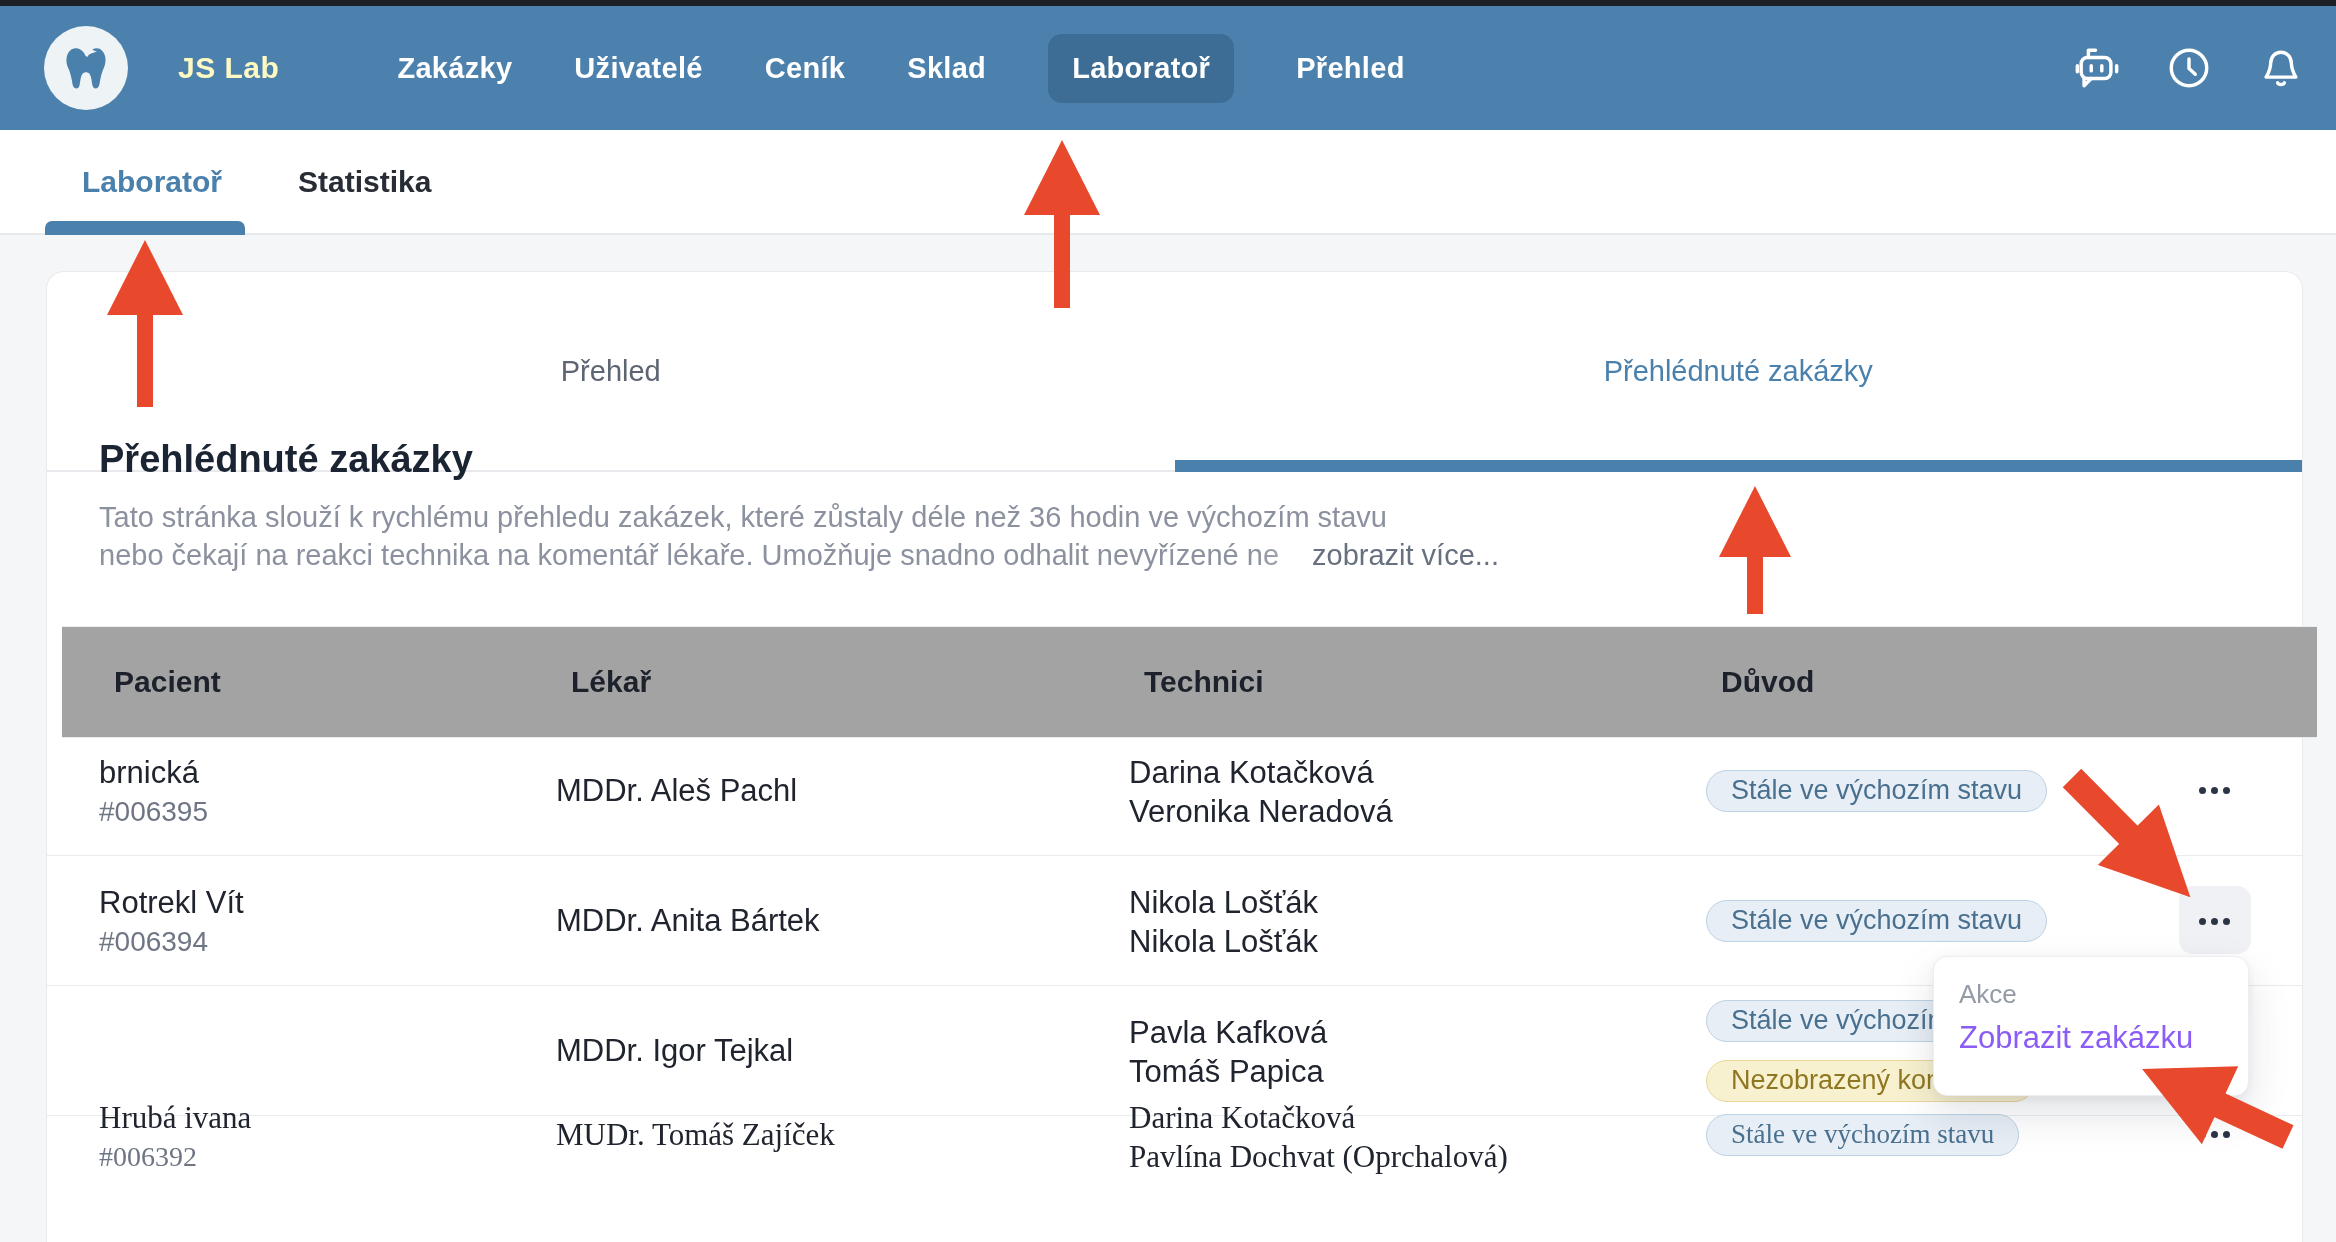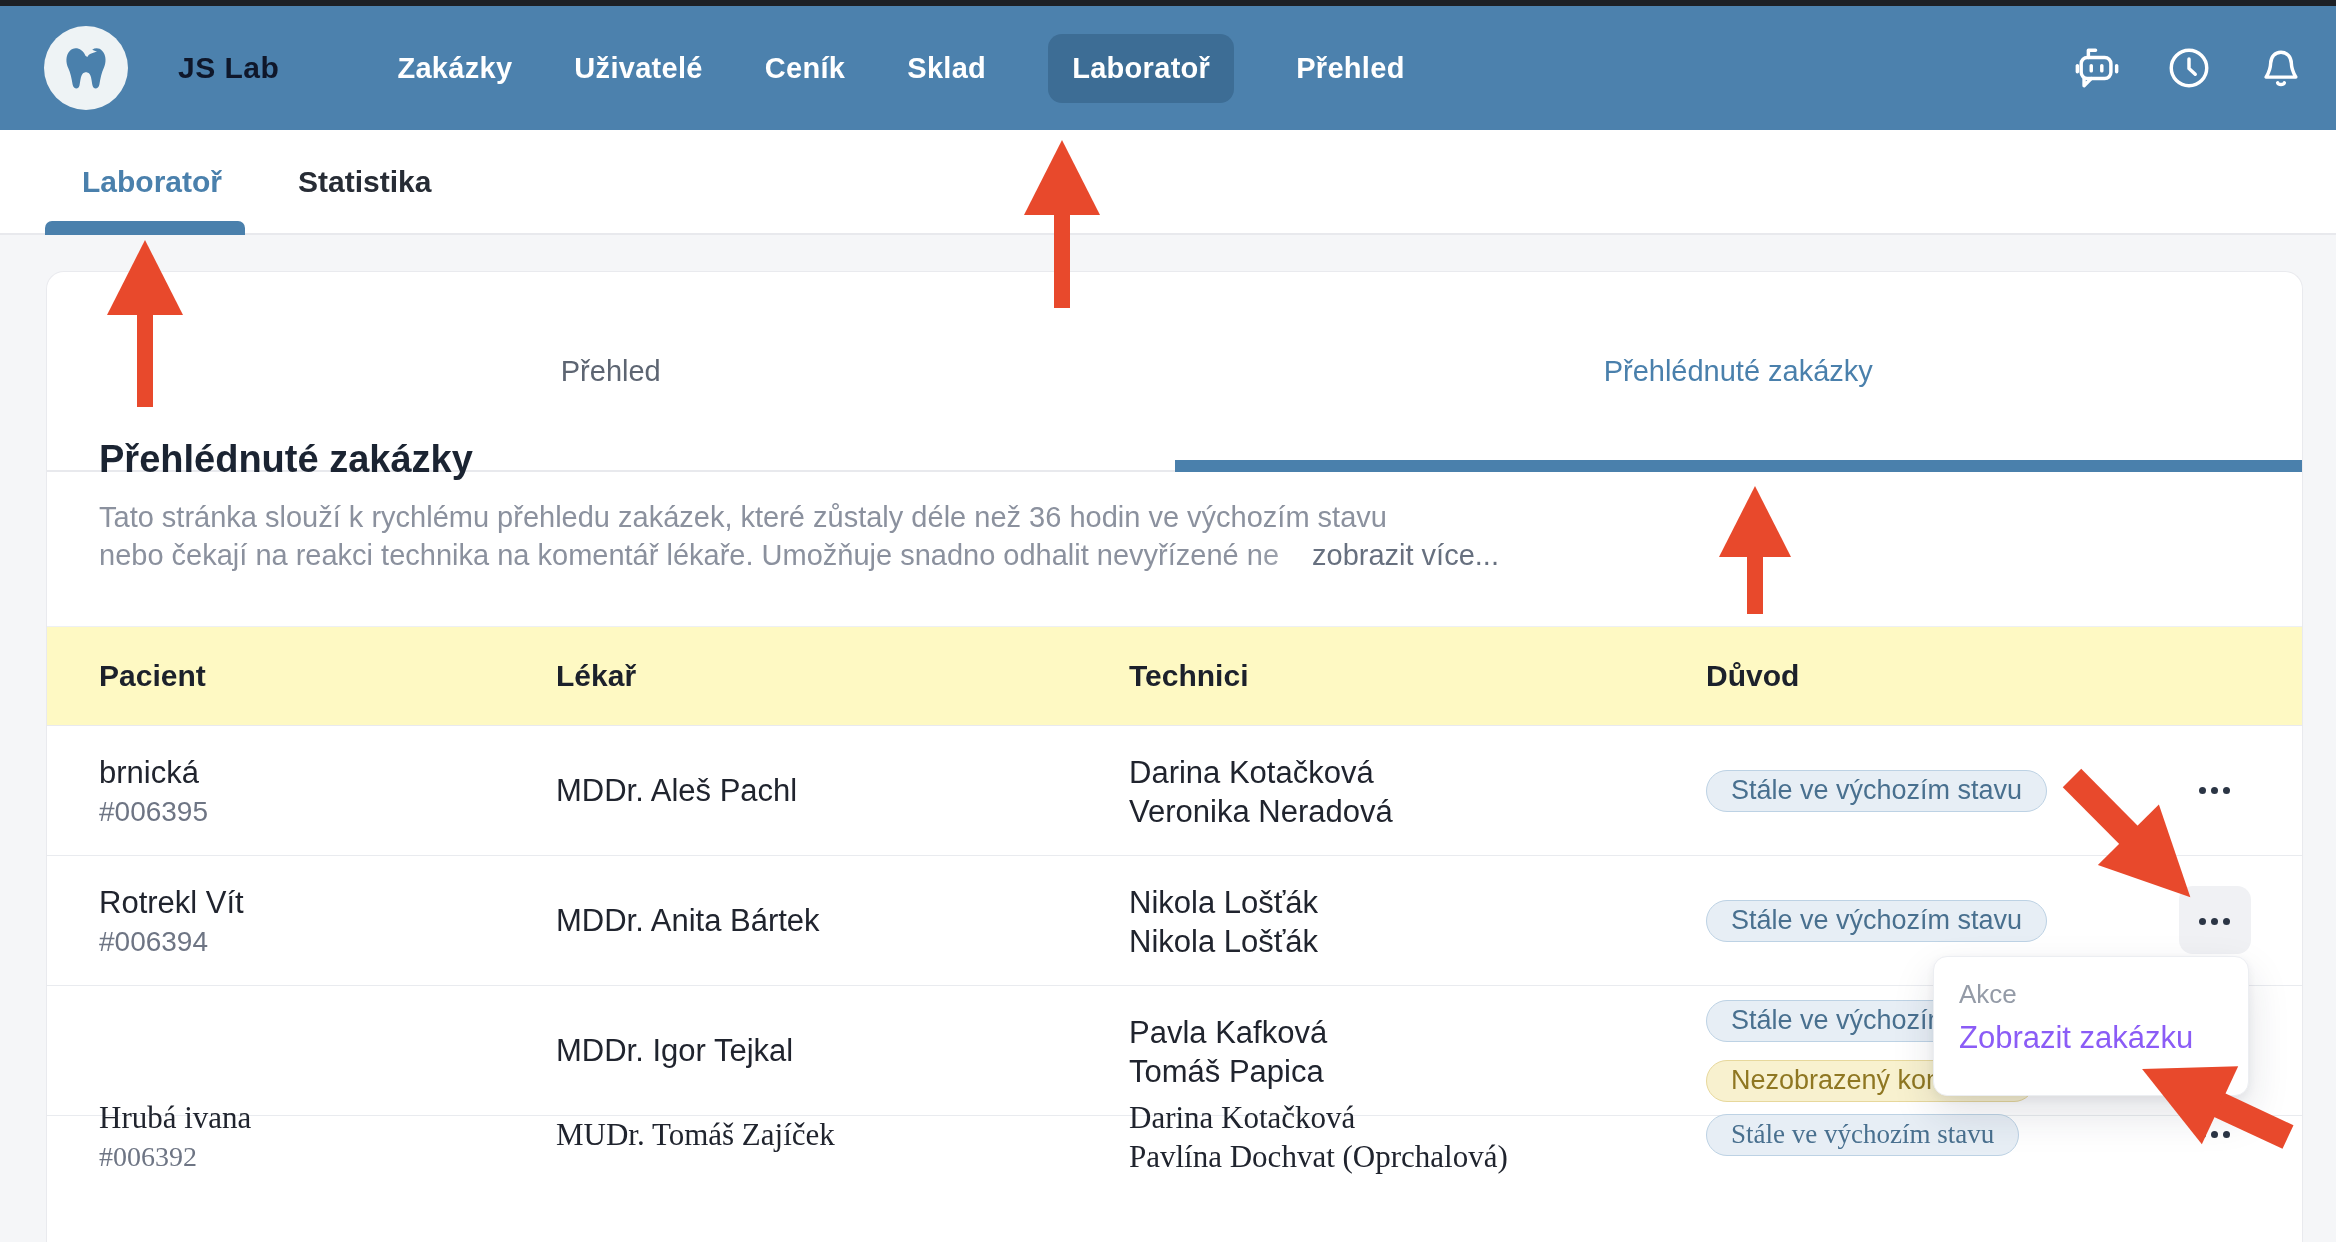--- a/index.html
+++ b/index.html
@@ -7,21 +7,21 @@
   body { font-family:"Liberation Sans", sans-serif; background:#f5f6f8; position:relative; color:#20242e; }
 
   
   .top-strip { position:absolute; left:0; top:0; width:2336px; height:6px; background:#1d2025; }
 
   
   .navbar { position:absolute; left:0; top:6px; width:2336px; height:124px; background:#4c81ad;
             display:flex; align-items:center; }
   .logo-wrap { width:84px; height:84px; border-radius:50%; background:#eef3f5; margin-left:44px;
                display:flex; align-items:center; justify-content:center; flex:0 0 auto; }
-  .brand { color:#0f172a; font-size:30px; font-weight:700; margin-left:50px; letter-spacing:.5px; }
+  .brand { color:#fef9c3; font-size:30px; font-weight:700; margin-left:50px; letter-spacing:.5px; }
   .nav-items { display:flex; align-items:center; margin-left:118px; gap:62px;justify-content:center; }
   .nav-item { color:#ffffff; font-size:29px; font-weight:600; letter-spacing:.3px; cursor:pointer; }
   .nav-item.chip { background:#3d6d95; border-radius:14px; padding:18px 24px; }
   .nav-right { margin-left:auto; display:flex; align-items:center; gap:46px; margin-right:32px; }
   .nav-icon { width:46px; height:46px; display:flex; align-items:center; justify-content:center; cursor:pointer; }
   .user-chip { background:#3d6d95; border-radius:14px; height:78px; display:flex; align-items:center;
                padding:0 20px 0 9px; gap:20px; cursor:pointer; }
   .avatar { width:60px; height:60px; border-radius:50%;
             background:linear-gradient(115deg,#f3f0e9 38%,#cdbfa8 52%,#6b5a4c 62%,#2e2b28 78%);
             border:0; flex:0 0 auto; }
@@ -47,21 +47,21 @@
   .card-tab.right { color:#4a80ac; }
   .card-tab-underline { position:absolute; left:1128px; right:0; bottom:-2px; height:12px; background:#4a80ac; }
 
   .section-title { position:absolute; left:52px; top:166px; font-size:38px; font-weight:700; color:#1b2432; }
   .desc { position:absolute; left:52px; top:226px; width:1500px; font-size:29px; line-height:39px; color:#8b919e; }
   .show-more { position:absolute; left:1207px; top:264px; font-size:29px; line-height:39px; color:#67707f;
                padding-left:58px; padding-right:90px; cursor:pointer;
                background:linear-gradient(90deg, rgba(255,255,255,0) 0%, #ffffff 42%); }
 
   
-  .thead { position:absolute; left:0; top:354px; width:100%; height:100px; background:#fef9c3;
+  .thead { position:absolute; left:15px; top:354px; width:100%; height:112px; background:#a3a3a3;
            border-top:1px solid #edf0f3; border-bottom:1px solid #e9eaee; }
   .th { position:absolute; top:0; height:100%; display:flex; align-items:center; font-size:30px;
         font-weight:700; color:#1c212b; }
   .col-patient { left:52px; } .col-doctor { left:509px; } .col-tech { left:1082px; } .col-reason { left:1659px; }
 
   .trow { position:absolute; left:0; width:100%; height:130px; border-bottom:1.5px solid #e9ebef; }
   .r0 { top:454px; } .r1 { top:584px; } .r2 { top:714px; } .r3 { top:799px; height:127px; border-bottom:none;font-family:Liberation Serif, serif; }
   .cell { position:absolute; top:0; height:100%; }
   .two-line { padding-top:27px; line-height:39px; }
   .pname { font-size:31px; color:#20242e; }

